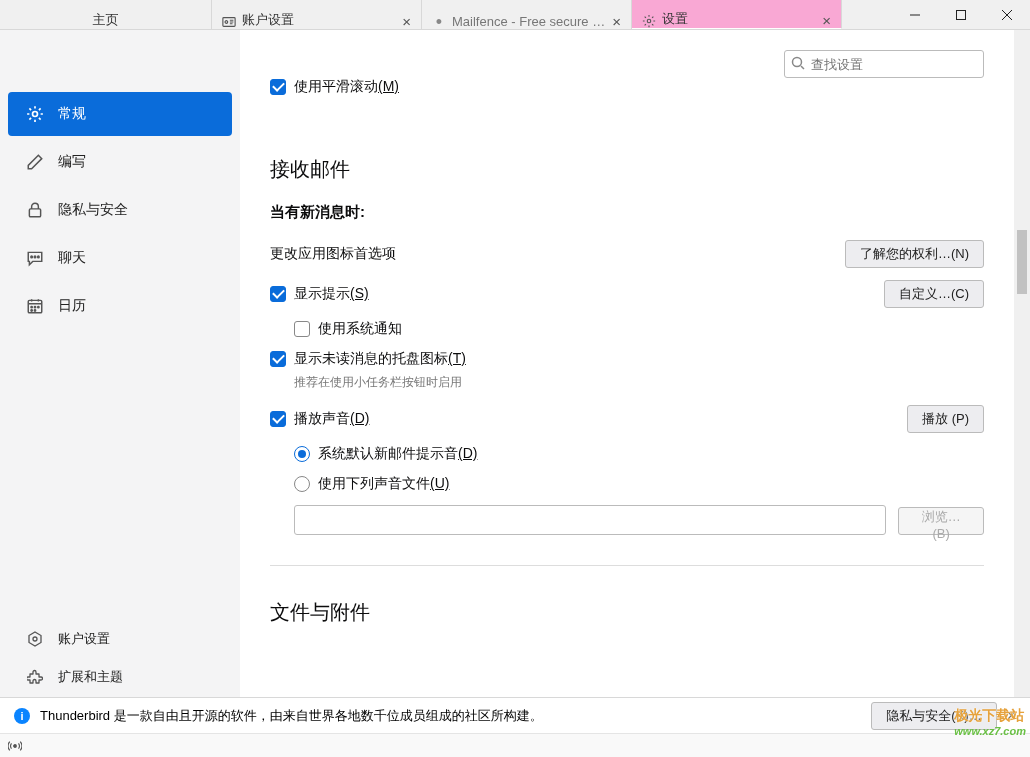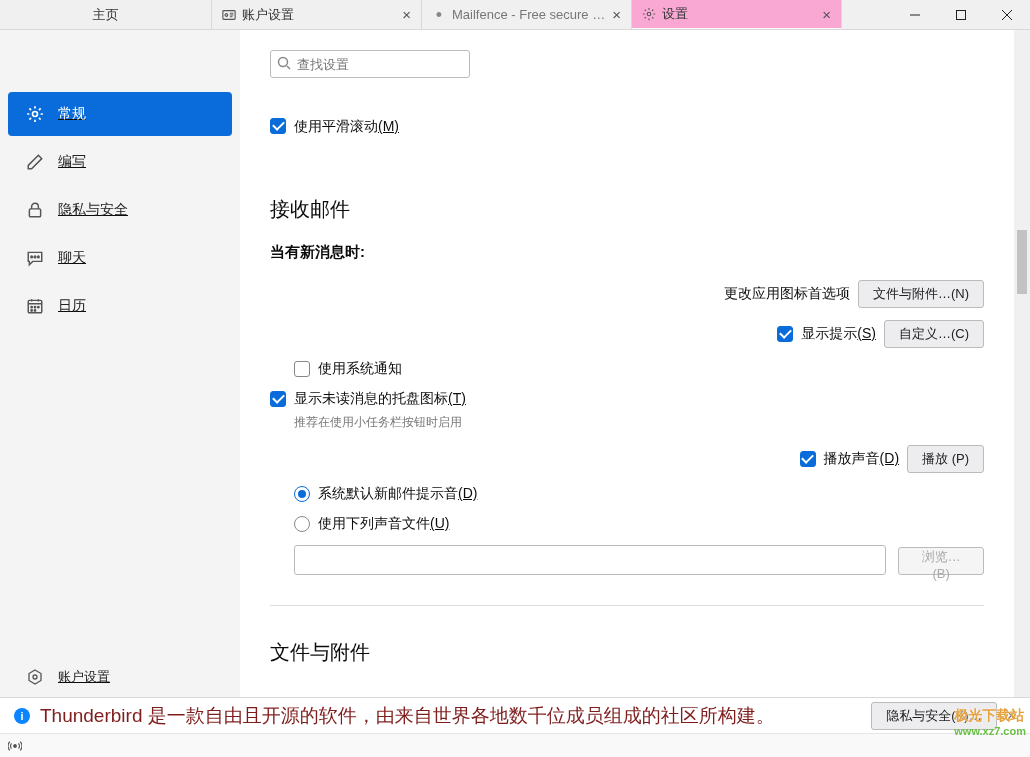--- a/index.html
+++ b/index.html
@@ -1,87 +1,87 @@
 <!DOCTYPE html>
 <html><head>
 <meta charset="utf-8">
 <style>
 * { box-sizing: border-box; margin: 0; padding: 0; font-family: "Microsoft YaHei", "Segoe UI", sans-serif; }
 body { width: 1030px; height: 757px; overflow: hidden; background: #fff; font-size: 13px; color: #0c0c0d; position: relative; }
 
 
 .titlebar { height: 30px; background: #f0f0f0; display: flex; align-items: stretch; border-bottom: 1px solid #d8d8d8; }
-.tab { display: flex; align-items: center; padding: 0 10px; border-right: 1px solid #d8d8d8; gap: 6px; min-width: 0; position: relative; }
+.tab { display: flex; align-items: flex-end; padding: 0 10px; border-right: 1px solid #d8d8d8; gap: 6px; min-width: 0; position: relative; }
 .tab.home { width: 212px; justify-content: center; font-size: 13px; color: #333; }
 .tab.acct { width: 210px; }
 .tab.mail { width: 210px; }
 .tab.settings { width: 210px; background: #f9a8d4; border-bottom: 1px solid #fff; }
 .tab-label { white-space: nowrap; overflow: hidden; text-overflow: ellipsis; flex: 1; font-size: 13px; color: #333; }
 .tab.mail .tab-label { color: #777; }
 .tab .close { margin-left: auto; color: #555; font-size: 15px; line-height: 1; cursor: pointer; }
 .tab-icon { width: 14px; height: 14px; display: inline-flex; align-items: center; justify-content: center; }
 .window-controls { margin-left: auto; display: flex; }
 .wc { width: 46px; display: flex; align-items: center; justify-content: center; color: #333; font-size: 14px; }
 
 
 .main { display: flex; height: calc(100% - 30px - 36px - 24px); }
-.sidebar { width: 240px; background: #f4f4f5; padding-top: 60px; display: flex; flex-direction: column; text-decoration: underline; }
+.sidebar { width: 240px; background: #f4f4f5; padding-top: 60px; display: flex; flex-direction: column; }
 .side-item { height: 44px; display: flex; align-items: center; padding: 0 18px; gap: 14px; margin: 2px 8px; border-radius: 4px; color: #222; font-size: 14px; cursor: pointer; }
 .side-item.active { background: #0a6cda; color: #fff; }
 .side-icon { width: 18px; height: 18px; display: inline-flex; align-items: center; justify-content: center; }
 .side-spacer { flex: 1; }
 .side-bottom .side-item { height: 36px; font-size: 13px; }
 
 
 .content-wrap { flex: 1; display: flex; overflow: hidden; }
 .content { flex: 1; padding: 20px 30px 0 30px; overflow-y: auto; position: relative; }
-.search-row { display: flex; margin-bottom: 40px; }
+.search-row { display: flex; justify-content: flex-end; }
 .search-input { width: 200px; height: 28px; border: 1px solid #bbb; border-radius: 3px; padding: 0 6px 0 26px; font-size: 13px; background: #fff; }
 .search-box { position: relative; }
 .search-box .mag { position: absolute; left: 6px; top: 5px; color: #888; }
 
-.section-check { display: flex; gap: 8px; margin-bottom: 12px; }
+.section-check { display: flex; align-items: center; gap: 8px; margin-bottom: 12px; }
 .ck { width: 16px; height: 16px; border-radius: 3px; border: 1px solid #888; display: inline-flex; align-items: center; justify-content: center; background: #fff; flex-shrink: 0; }
 .ck.checked { background: #0a6cda; border-color: #0a6cda; }
 .ck.checked::after { content: ""; width: 9px; height: 5px; border-left: 2px solid #fff; border-bottom: 2px solid #fff; transform: rotate(-45deg); margin-top: -3px; }
 .lbl { font-size: 14px; }
 .acc { text-decoration: underline; }
 
 h2 { font-size: 20px; font-weight: 400; margin: 60px 0 20px 0; color: #0c0c0d; }
 h3 { font-size: 15px; font-weight: 700; margin-bottom: 18px; }
 
 .row { display: flex; align-items: center; gap: 8px; margin-bottom: 12px; }
-.row.between { justify-content: flex-end; }
+.row.between { justify-content: space-between; }
 .row .left { display: flex; align-items: center; gap: 8px; }
 .btn { height: 28px; padding: 0 14px; border: 1px solid #bbb; background: #ededf0; border-radius: 3px; font-size: 13px; cursor: pointer; color: #222; }
 .btn:disabled { color: #aaa; background: #f5f5f5; }
 .indent1 { margin-left: 24px; }
 .hint { color: #777; font-size: 12px; margin: -6px 0 14px 24px; }
 
 .radio { width: 16px; height: 16px; border-radius: 50%; border: 1px solid #888; display: inline-flex; align-items: center; justify-content: center; background: #fff; flex-shrink: 0; }
 .radio.checked { border-color: #0a6cda; }
 .radio.checked::after { content: ""; width: 8px; height: 8px; border-radius: 50%; background: #0a6cda; }
 
 .file-input { width: 600px; height: 30px; border: 1px solid #bbb; border-radius: 3px; background: #fff; }
 
 .scrollbar { width: 16px; background: #f0f0f0; }
 .thumb { background: #c2c2c2; width: 10px; margin: 200px auto 0; height: 64px; border-radius: 0; }
 
 
 .banner { height: 36px; border-top: 1px solid #d8d8d8; background: #fff; display: flex; align-items: center; padding: 0 14px; gap: 10px; }
 .banner .info-icon { width: 16px; height: 16px; border-radius: 50%; background: #0a84ff; color: #fff; font-size: 11px; display: inline-flex; align-items: center; justify-content: center; font-weight: bold; }
-.banner .txt { flex: 1; font-size: 19px; color: #7f1d1d; }
+.banner .txt { flex: 1; font-size: 13px; color: #000000; }
 .banner .close { color: #555; cursor: pointer; font-size: 16px; }
 
 
 .statusbar { height: 24px; background: #f9f9f9; border-top: 1px solid #e5e5e5; display: flex; align-items: center; padding: 0 8px; color: #555; font-size: 12px; }
 
 .watermark { position: absolute; right: 4px; bottom: 20px; font-size: 14px; font-weight: bold; pointer-events: none; }
 .watermark .l1 { color: #e6a23c; text-shadow: 0 0 2px #fff; }
-.watermark .l2 { color: #6ac045; font-size: 11px; }
+.watermark .l2 { color: #6ac045; font-size: 11px; font-style: italic; }
 
 svg { display: block; }
 </style>
 </head>
 <body>
 
 <div class="titlebar">
   <div class="tab home">
     <span>主页</span>
   </div>
@@ -186,20 +186,28 @@
     <div class="side-spacer"></div>
     <div class="side-bottom">
       <div class="side-item">
         <span class="side-icon">
           <svg width="16" height="16" viewBox="0 0 16 16" fill="none" stroke="#555" stroke-width="1.3">
               <path d="M8 1l6 3.5v7L8 15l-6-3.5v-7L8 1z"></path>
               <circle cx="8" cy="8" r="2"></circle>
             </svg>
         </span>
         <span>账户设置</span>
+      </div>
+      <div class="side-item">
+        <span class="side-icon">
+          <svg width="16" height="16" viewBox="0 0 16 16" fill="none" stroke="#555" stroke-width="1.3">
+              <path d="M3 5h3V3a1.5 1.5 0 013 0v2h3v3h2a1.5 1.5 0 010 3h-2v3H9v-2a1.5 1.5 0 00-3 0v2H3v-3H1a1.5 1.5 0 010-3h2V5z" stroke-linejoin="round"></path>
+            </svg>
+        </span>
+        <span>扩展和主题</span>
       </div>
     </div>
   </div>
 
   <div class="content-wrap">
     <div class="content">
       <div class="search-row">
         <div class="search-box">
           <span class="mag">
             <svg width="16" height="16" viewBox="0 0 16 16" fill="none" stroke="#888" stroke-width="1.5">
@@ -214,21 +222,21 @@
       <div class="section-check">
         <span class="ck checked"></span>
         <span class="lbl"><span>使用平滑滚动</span><span class="acc">(M)</span></span>
       </div>
 
       <h2>接收邮件</h2>
       <h3>当有新消息时:</h3>
 
       <div class="row between">
         <span class="lbl">更改应用图标首选项</span>
-        <button class="btn"><span>文件与附件…(N)</span></button>
+        <button class="btn"><span>了解您的权利…(N)</span></button>
       </div>
 
       <div class="row between">
         <div class="left">
           <span class="ck checked"></span>
           <span class="lbl"><span>显示提示</span><span class="acc">(S)</span></span>
         </div>
         <button class="btn"><span>自定义…(C)</span></button>
       </div>
 

